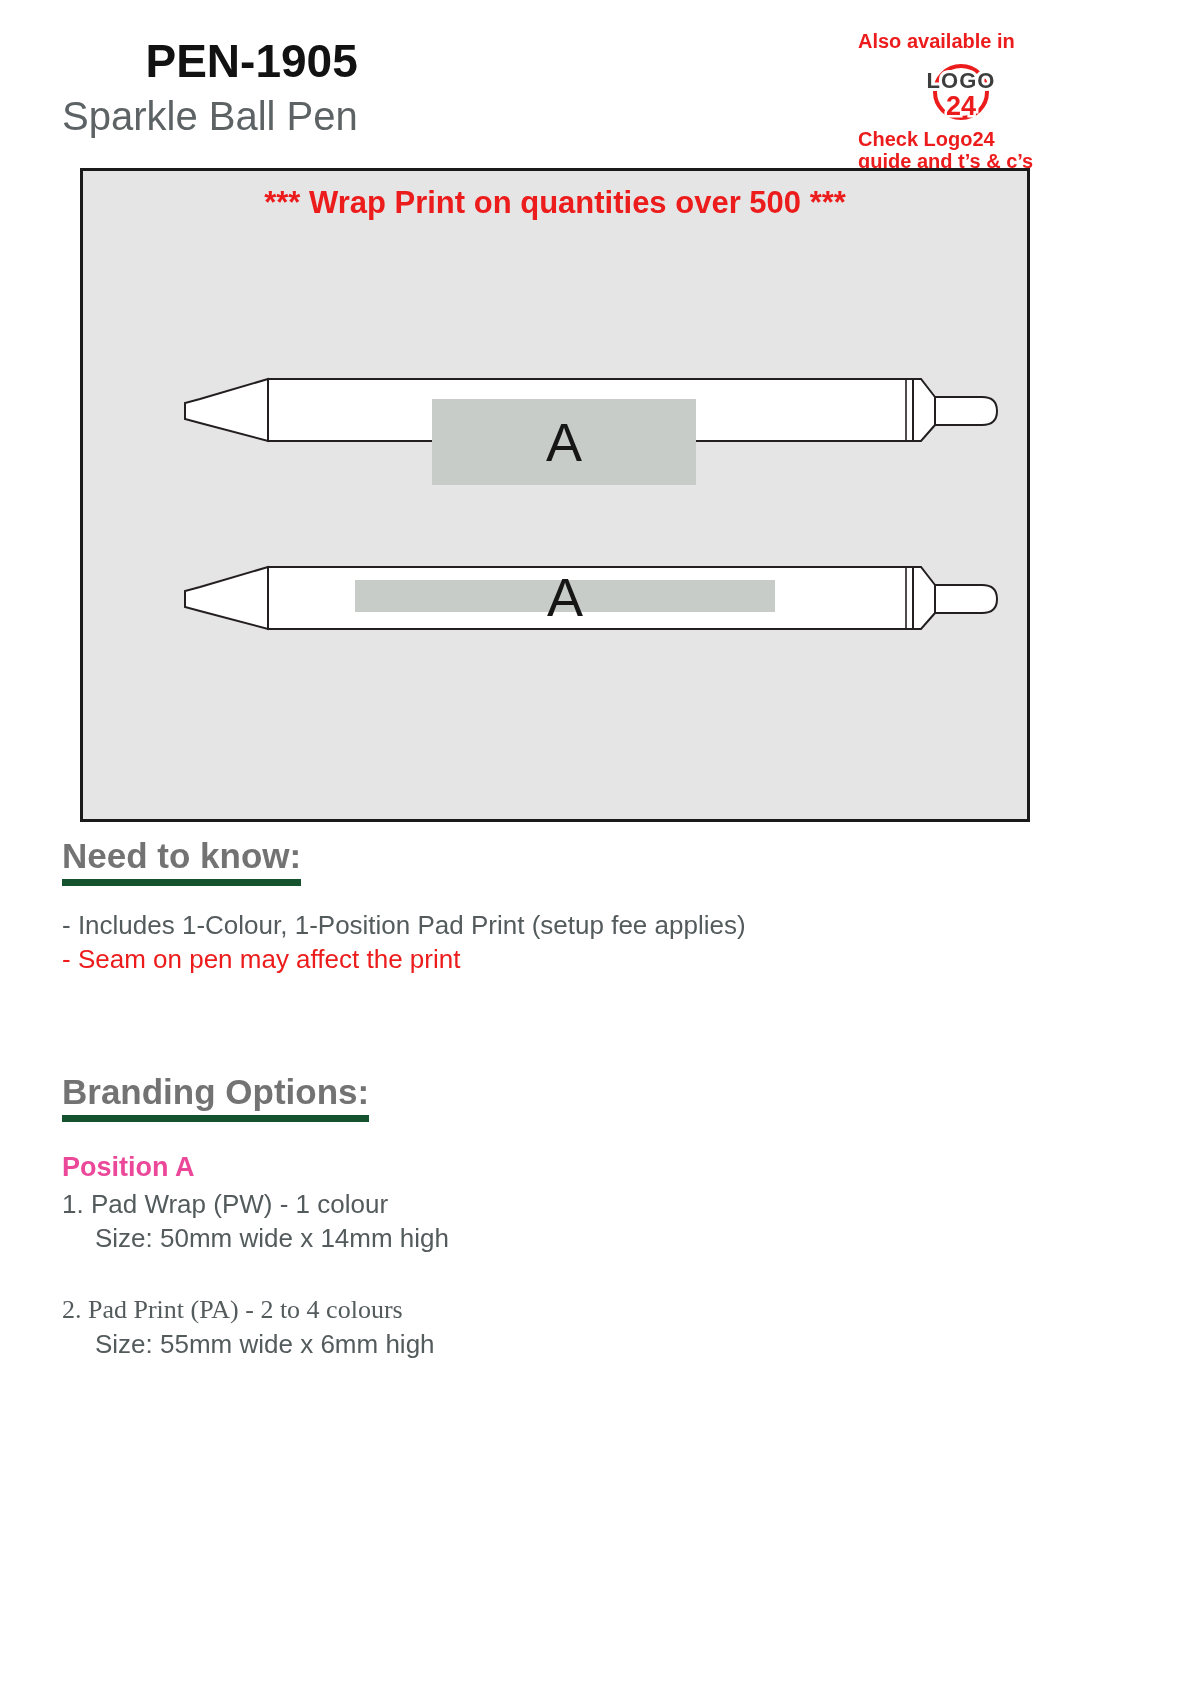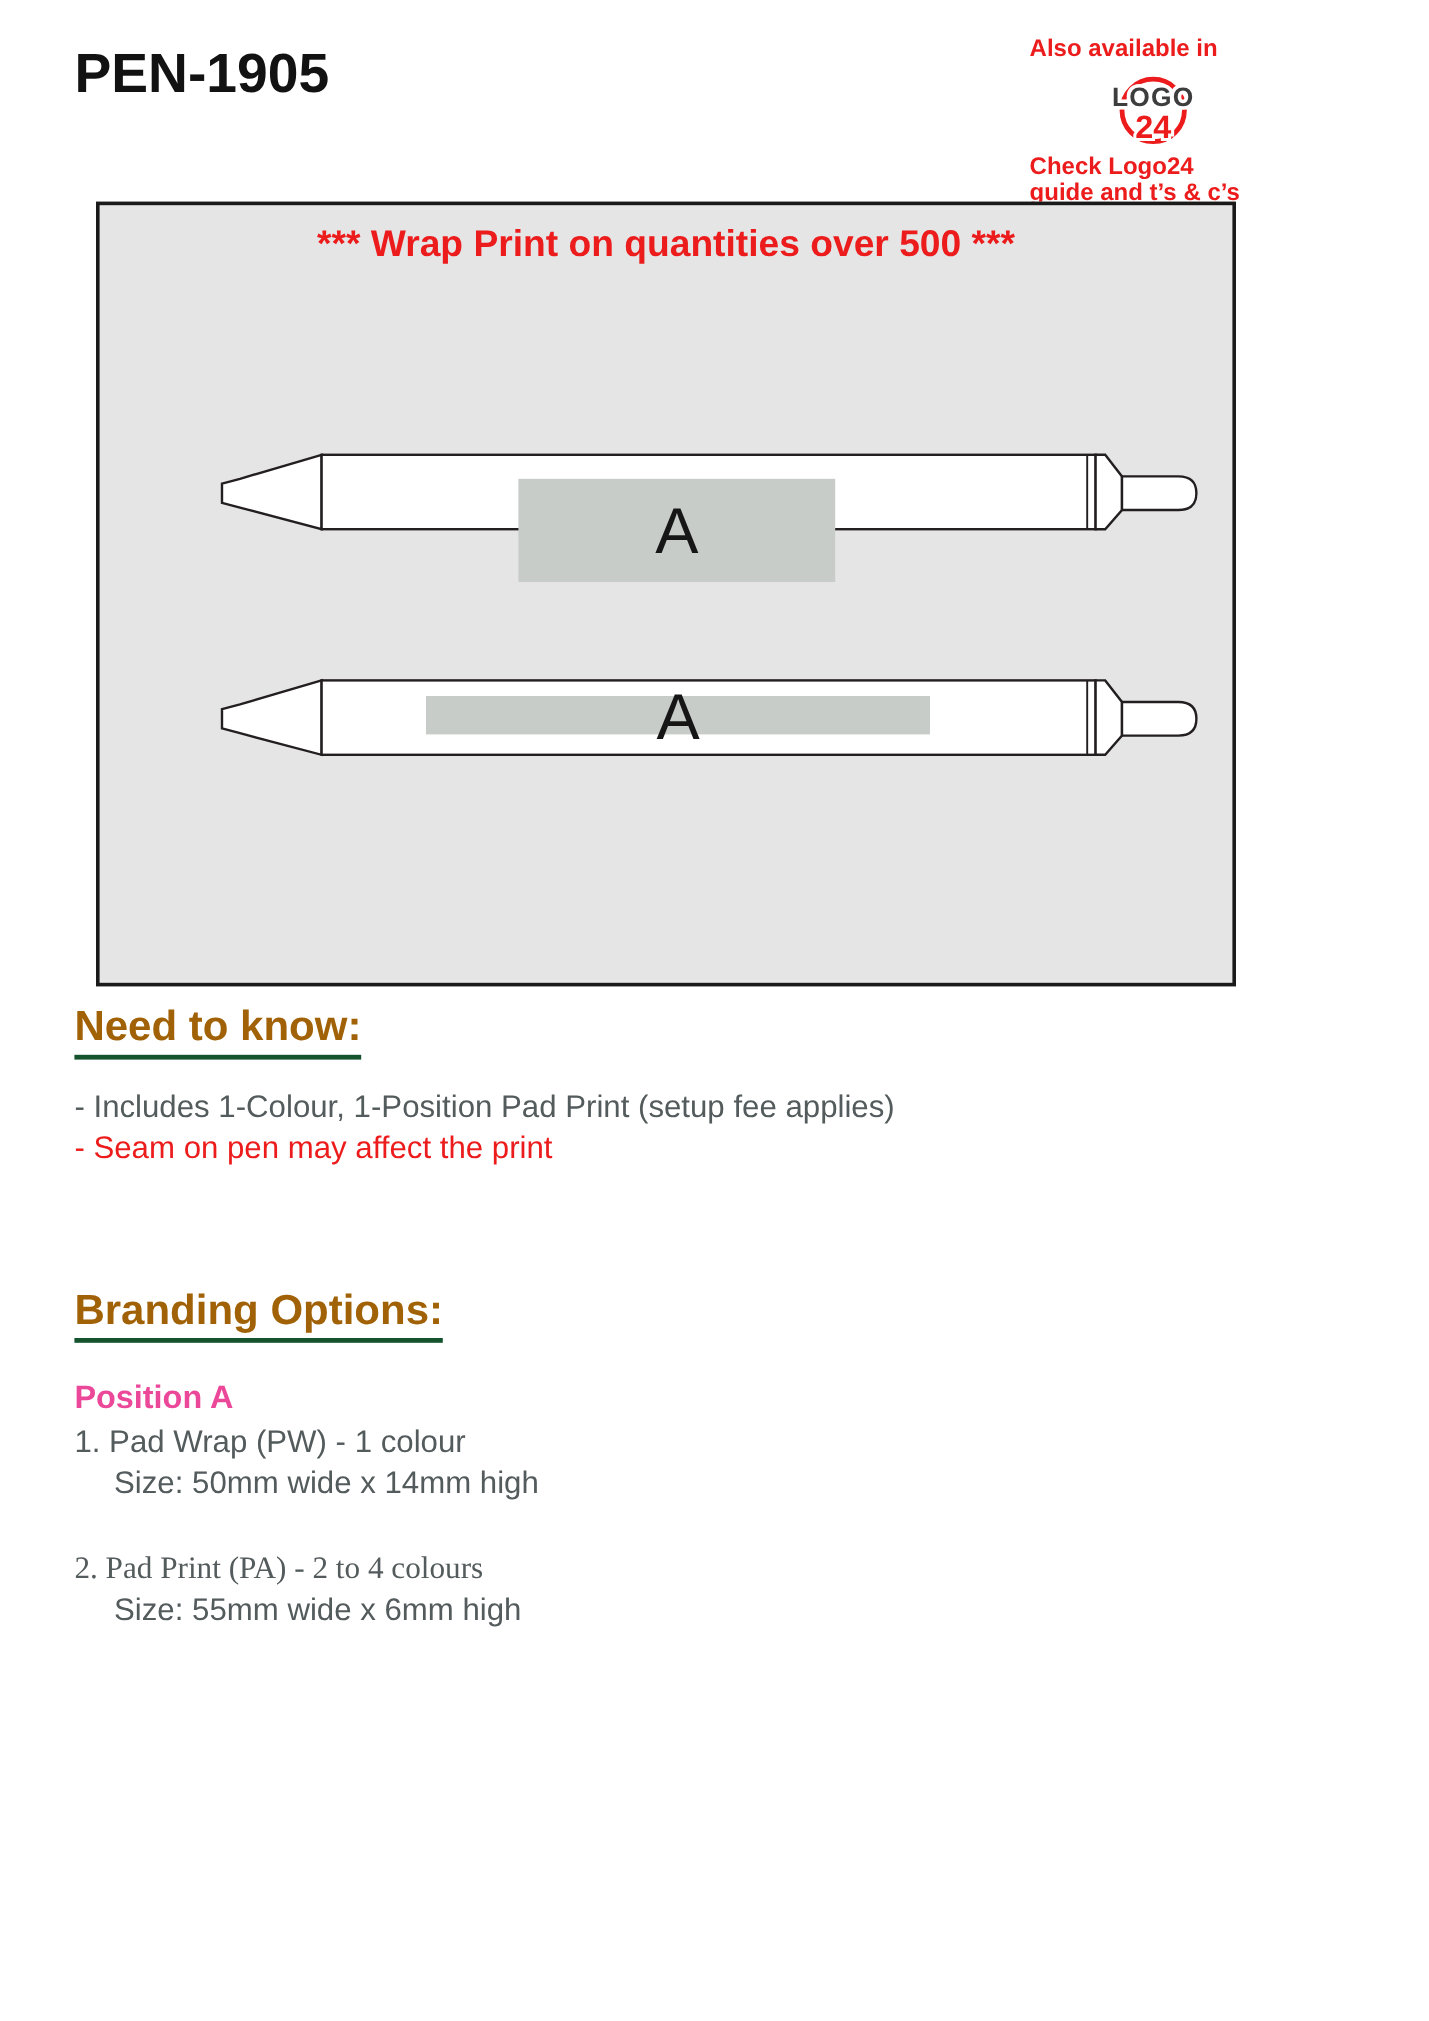--- a/index.html
+++ b/index.html
@@ -33,22 +33,22 @@
   .pos-label{
     font-family:"Liberation Sans", sans-serif;
     font-size:54px;font-weight:400;fill:#161616;text-anchor:middle;
   }
   
   .section{position:absolute;left:62px;}
   .sec-need{top:836px;}
   .sec-brand{top:1072px;}
   .sec-heading{
     display:inline-block;margin:0;
-    font-size:35px;font-weight:bold;color:#a16207;
-    border-bottom:4px solid #14532d;padding-bottom:3px;
+    font-size:35px;font-weight:bold;color:#737373;
+    border-bottom:7px solid #14532d;padding-bottom:3px;
   }
   .body-text{margin:0;font-size:26px;line-height:34px;color:#545b5c;}
   .body-text.red{color:#ec1c1c;}
   .sec-need .body-text:first-of-type{margin-top:22px;}
   .pos-heading{margin:30px 0 4px 0;font-size:27px;font-weight:bold;color:#ec4899;}
   .opt-size{padding-left:33px;}
   .opt-gap{margin-top:38px;font-family:Liberation Serif, serif;}
   
   .logo-word{
     font-family:"Liberation Sans", sans-serif;font-size:22px;font-weight:bold;
@@ -60,20 +60,21 @@
     fill:#ec1c1c;text-anchor:middle;paint-order:stroke;stroke:#ffffff;stroke-width:5px;
   }
 </style>
 </head>
 <body>
 
 <div class="page">
 
   <div class="title-block">
     <h1 class="product-code">PEN-1905</h1>
+    <div class="product-name">Sparkle Ball Pen</div>
   </div>
 
   <div class="logo-badge">
     <div class="red-line">Also available in</div>
     <svg class="logo-svg" width="120" height="74" viewBox="0 0 120 74">
       <circle cx="60" cy="38" r="26" fill="none" stroke="#ec1c1c" stroke-width="4"></circle>
       <text class="logo-word" x="60" y="34">LOGO</text>
       <text class="logo-num" x="60" y="61">24</text>
     </svg>
     <div class="red-line">Check Logo24</div>

